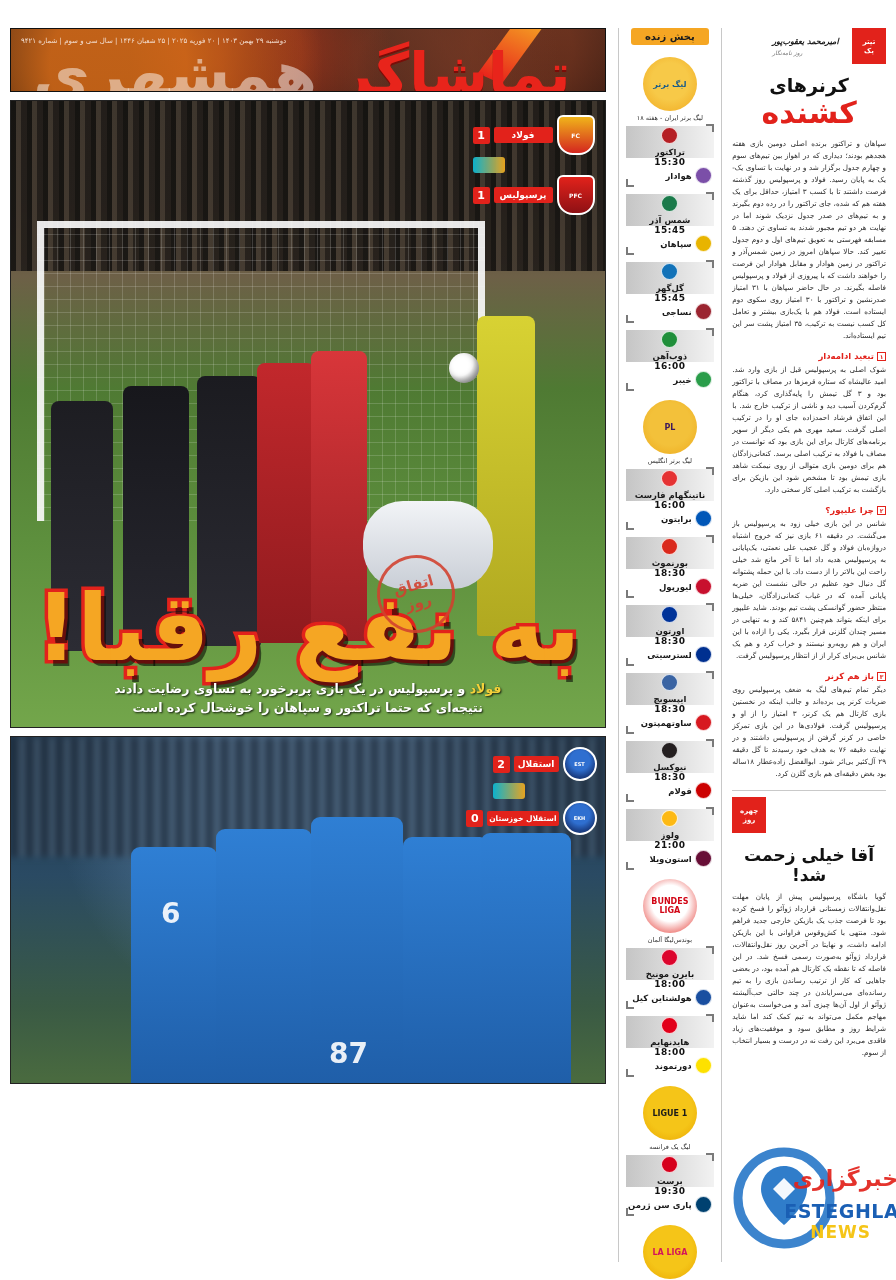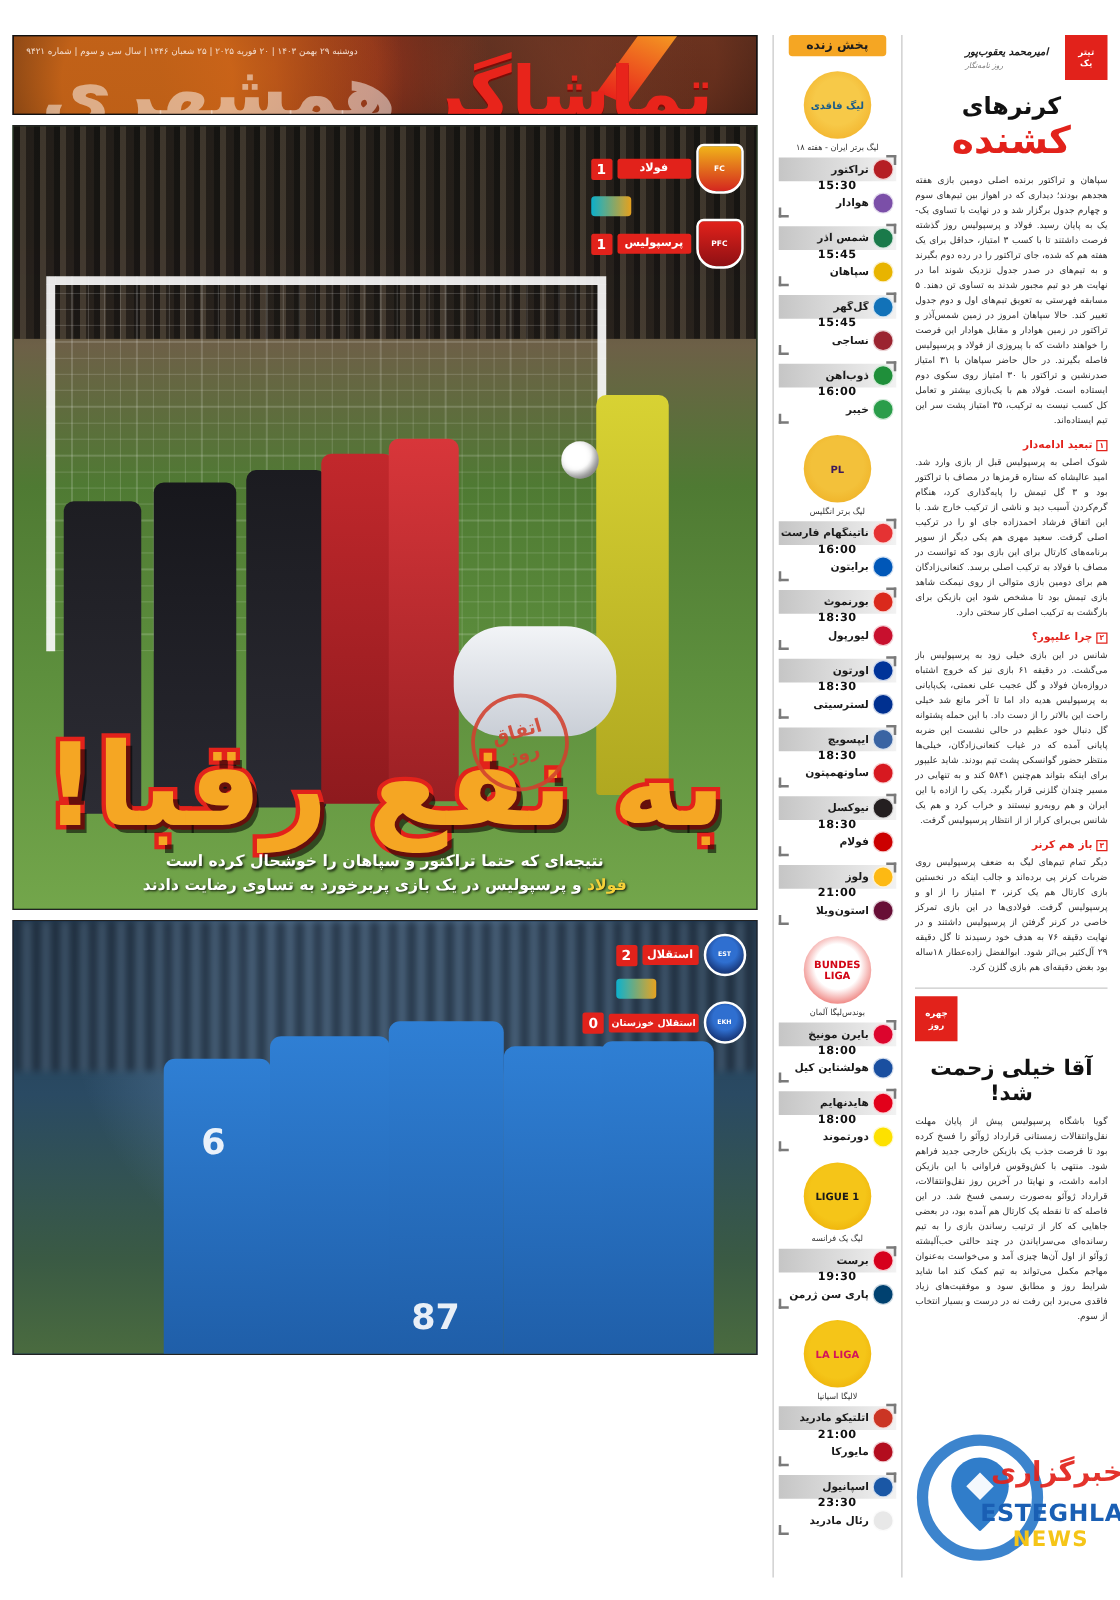--- a/index.html
+++ b/index.html
@@ -343,20 +343,21 @@
   }
   .match::before { top: 0; right: 0; border-left: none; border-bottom: none; }
   .match::after  { bottom: 0; left: 0; border-right: none; border-top: none; }
   .team-line {
     display: flex; align-items: center; gap: 3px;
     direction: rtl;
     padding: 1px 2px;
   }
   .team-line.shaded {
     background: linear-gradient(90deg, rgba(150,150,150,.55), rgba(190,190,190,.2));
+    flex-direction: column;
   }
   .team-badge {
     width: 17px; height: 17px; flex: 0 0 17px;
     border-radius: 50%;
     display: flex; align-items: center; justify-content: center;
     font-size: 4px; color: #fff; font-weight: bold;
     border: 1px solid rgba(255,255,255,.8);
     overflow: hidden;
   }
   .team-name {
@@ -507,24 +508,24 @@
         </div>
       </div>
 
       <div class="hero-headline-wrap">
         <div class="stamp">
           <span>اتفاق</span>
           <span>روز</span>
         </div>
         <div class="hero-headline">به نفع رقبا!</div>
         <div class="hero-sub">
-          <div>نتیجه‌ای که حتما تراکتور و سپاهان را خوشحال کرده است</div>
           <div>
             <span class="hl">فولاد</span><span> و پرسپولیس در یک بازی پربرخورد به تساوی رضایت دادند</span>
           </div>
+          <div>نتیجه‌ای که حتما تراکتور و سپاهان را خوشحال کرده است</div>
         </div>
       </div>
     </div>
 
     <div class="hero2">
       <div class="bg"></div>
       <div class="blurcrowd"></div>
       <div class="pl" style="left:120px;top:110px;width:86px;height:240px;"></div>
       <div class="pl" style="left:205px;top:92px;width:96px;height:258px;"></div>
       <div class="pl" style="left:300px;top:80px;width:92px;height:270px;"></div>
@@ -548,21 +549,21 @@
       </div>
 
     </div>
   </div>
 
   <div class="tvbar">
     <div class="live-badge">پخش زنده</div>
     <div id="leagues-root">
         <div class="league-block">
           <div class="league-head">
-            <div class="league-logo lg-iran">لیگ فاقدی</div>
+            <div class="league-logo lg-iran">لیگ برتر</div>
             <div class="league-name">لیگ برتر ایران - هفته ۱۸</div>
           </div>
           <div class="match">
             <div class="team-line shaded">
               <div class="team-badge" style="background:#b51f24"></div>
               <div class="team-name">تراکتور</div>
             </div>
             <div class="match-time">15:30</div>
             <div class="team-line">
               <div class="team-badge" style="background:#7b4fa8"></div>

